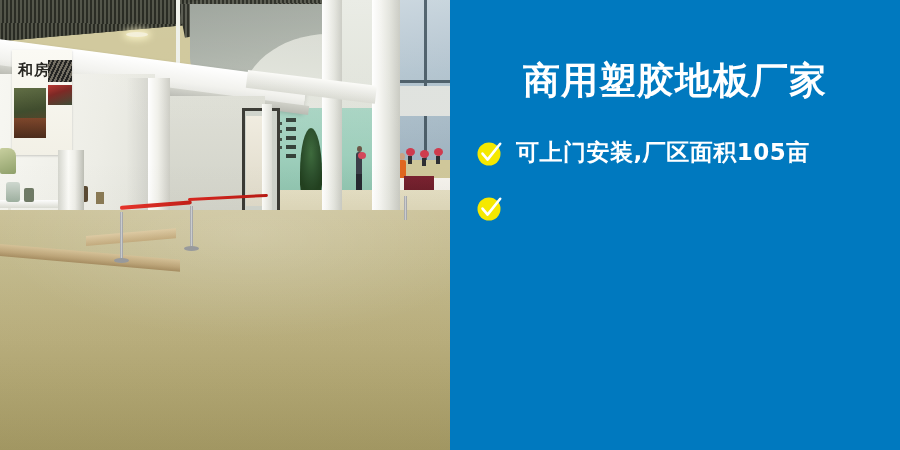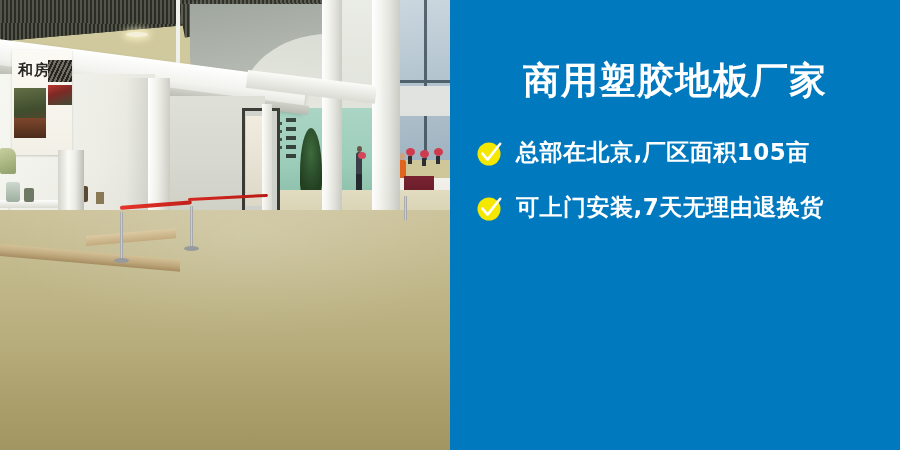--- a/index.html
+++ b/index.html
@@ -453,30 +453,29 @@
 
 
 
       <li class="feature">
         <span class="check-icon">
           <svg width="28" height="28" viewBox="0 0 28 28">
             <circle cx="13" cy="15" r="11.5" fill="#f5e800"></circle>
             <path d="M6.5 14.6 L11.6 20.6 L24.2 4.8" fill="none" stroke="#ffffff" stroke-width="2.6" stroke-linecap="round" stroke-linejoin="round"></path>
           </svg>
         </span>
-        <span class="feature-text">总部在北京,厂区面积105亩</span>
+        <span class="feature-text">可上门安装,厂区面积105亩</span>
       </li>
 
 
       <li class="feature">
         <span class="check-icon">
           <svg width="28" height="28" viewBox="0 0 28 28">
             <circle cx="13" cy="15" r="11.5" fill="#f5e800"></circle>
             <path d="M6.5 14.6 L11.6 20.6 L24.2 4.8" fill="none" stroke="#ffffff" stroke-width="2.6" stroke-linecap="round" stroke-linejoin="round"></path>
           </svg>
         </span>
-        <span class="feature-text">可上门安装,7天无理由退换货</span>
       </li>
 
     </ul>
   </div>
 
 </div>
 
 </body></html>

